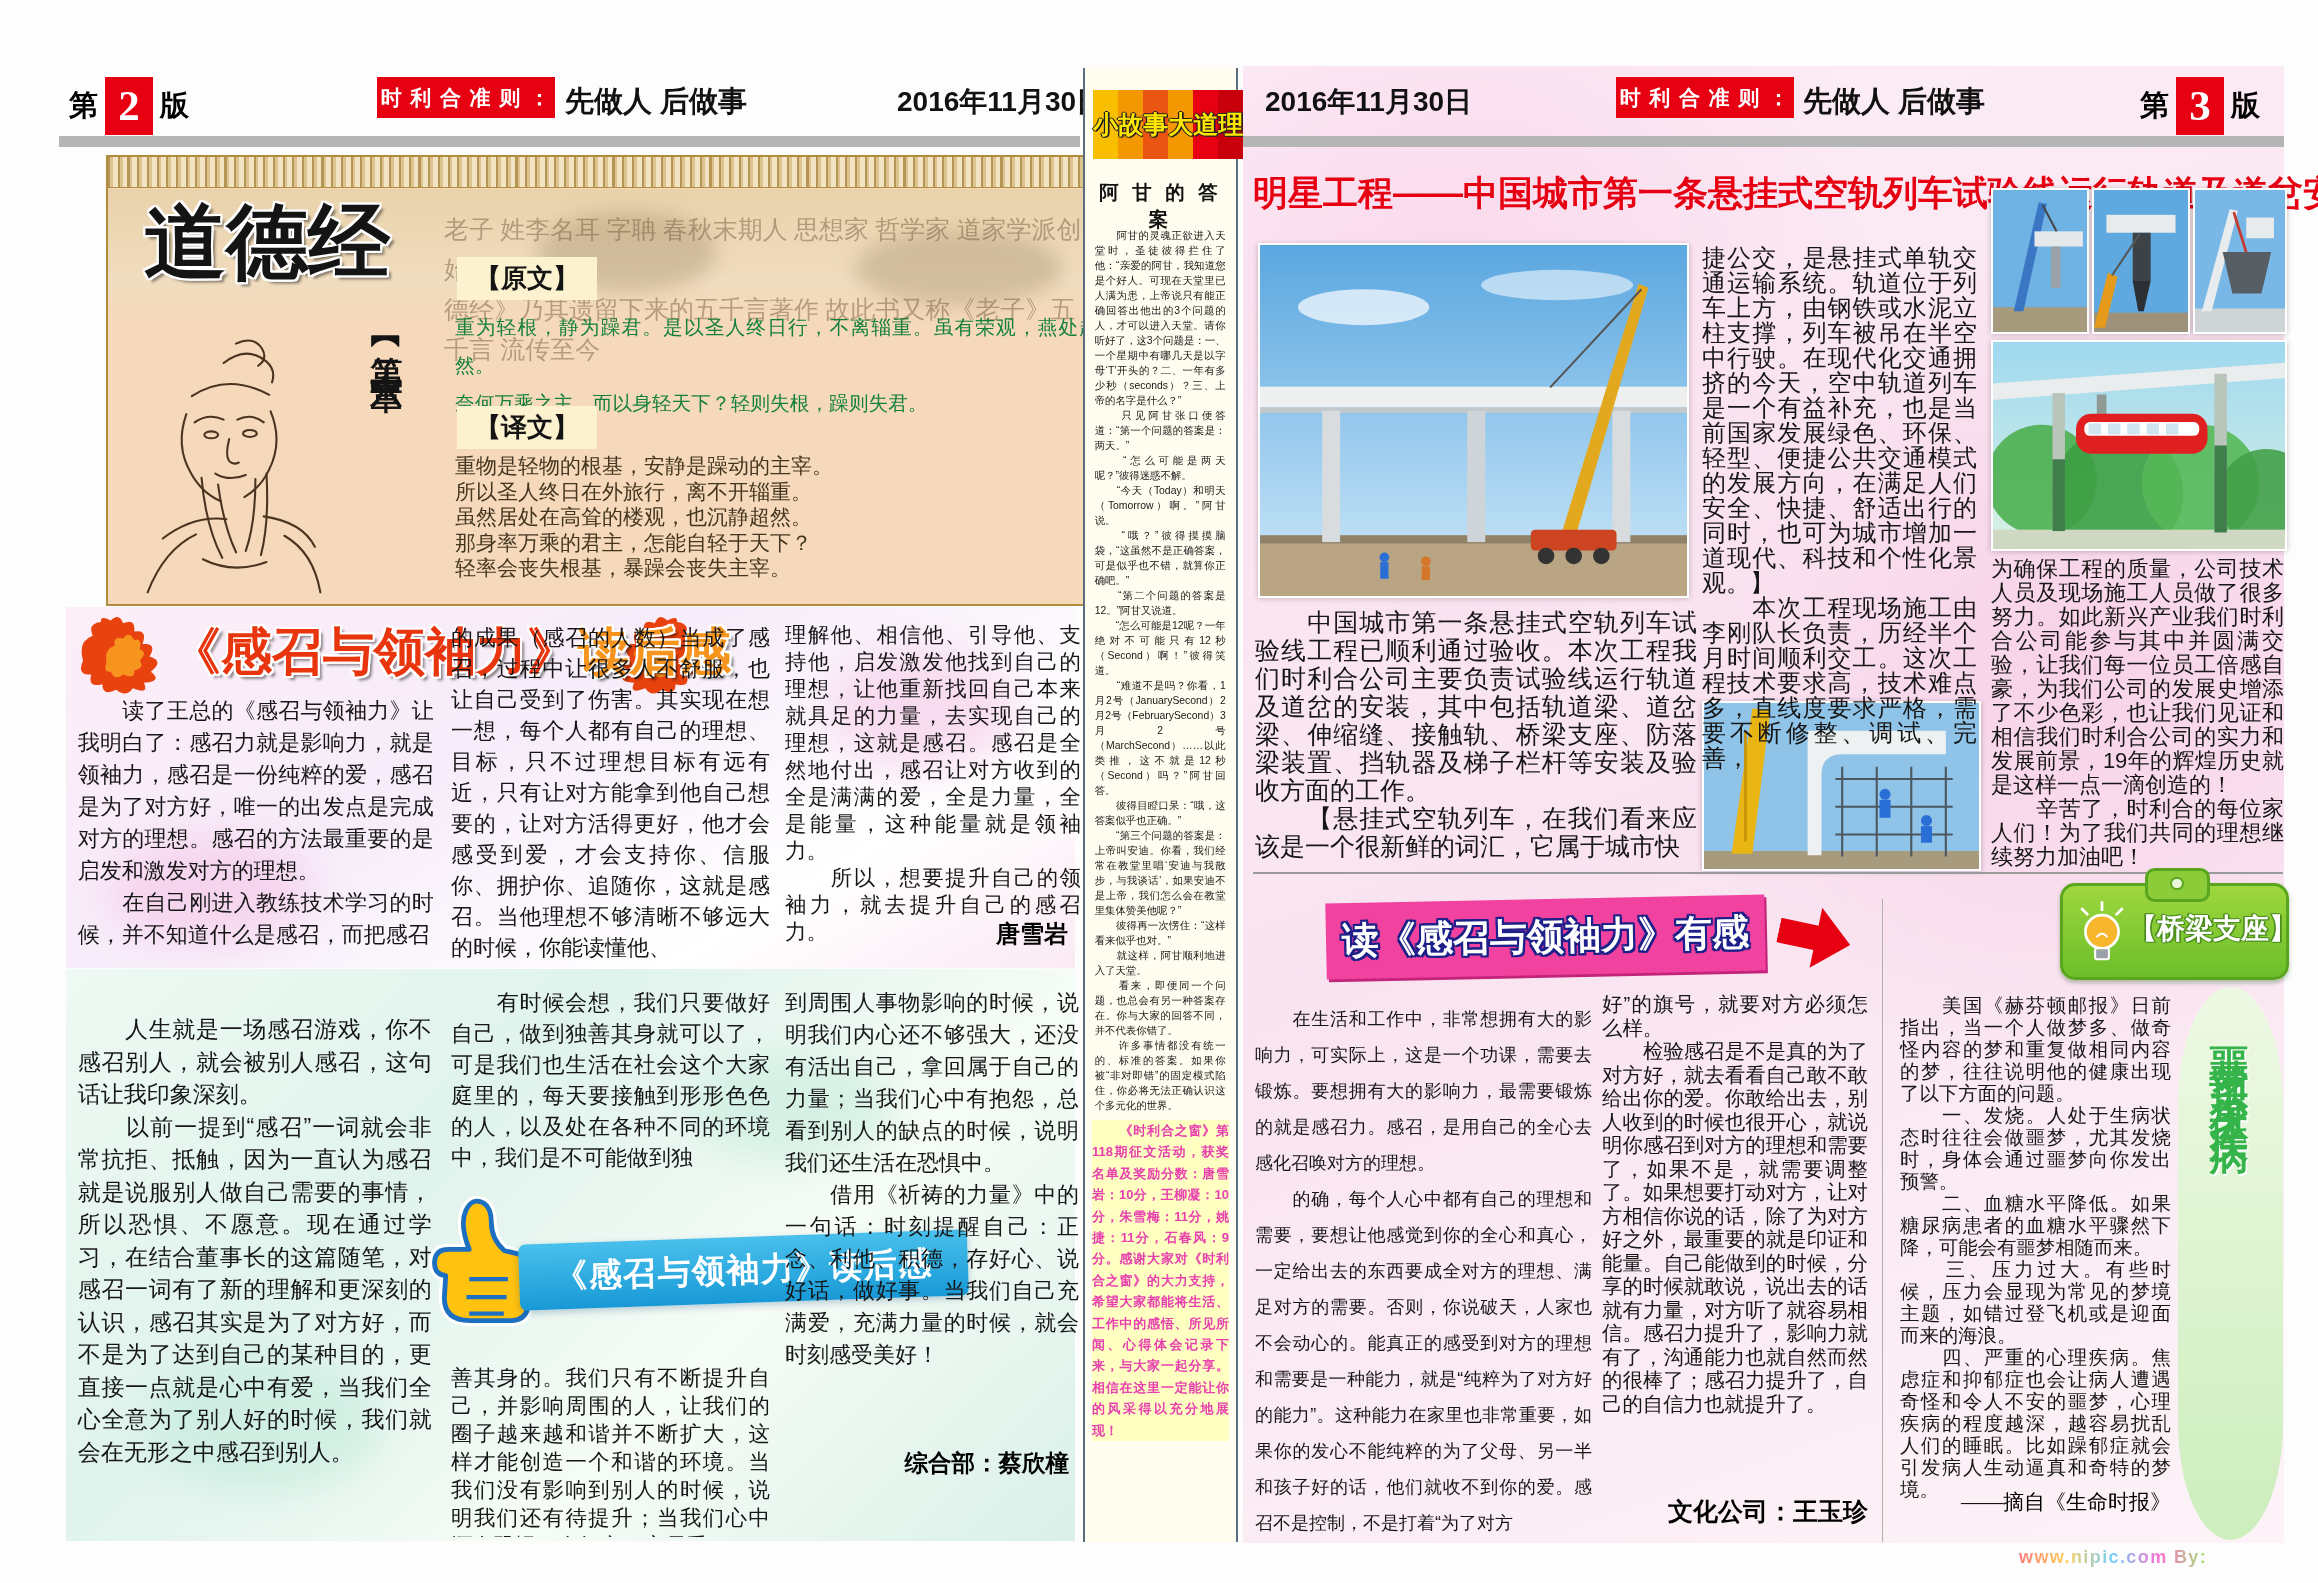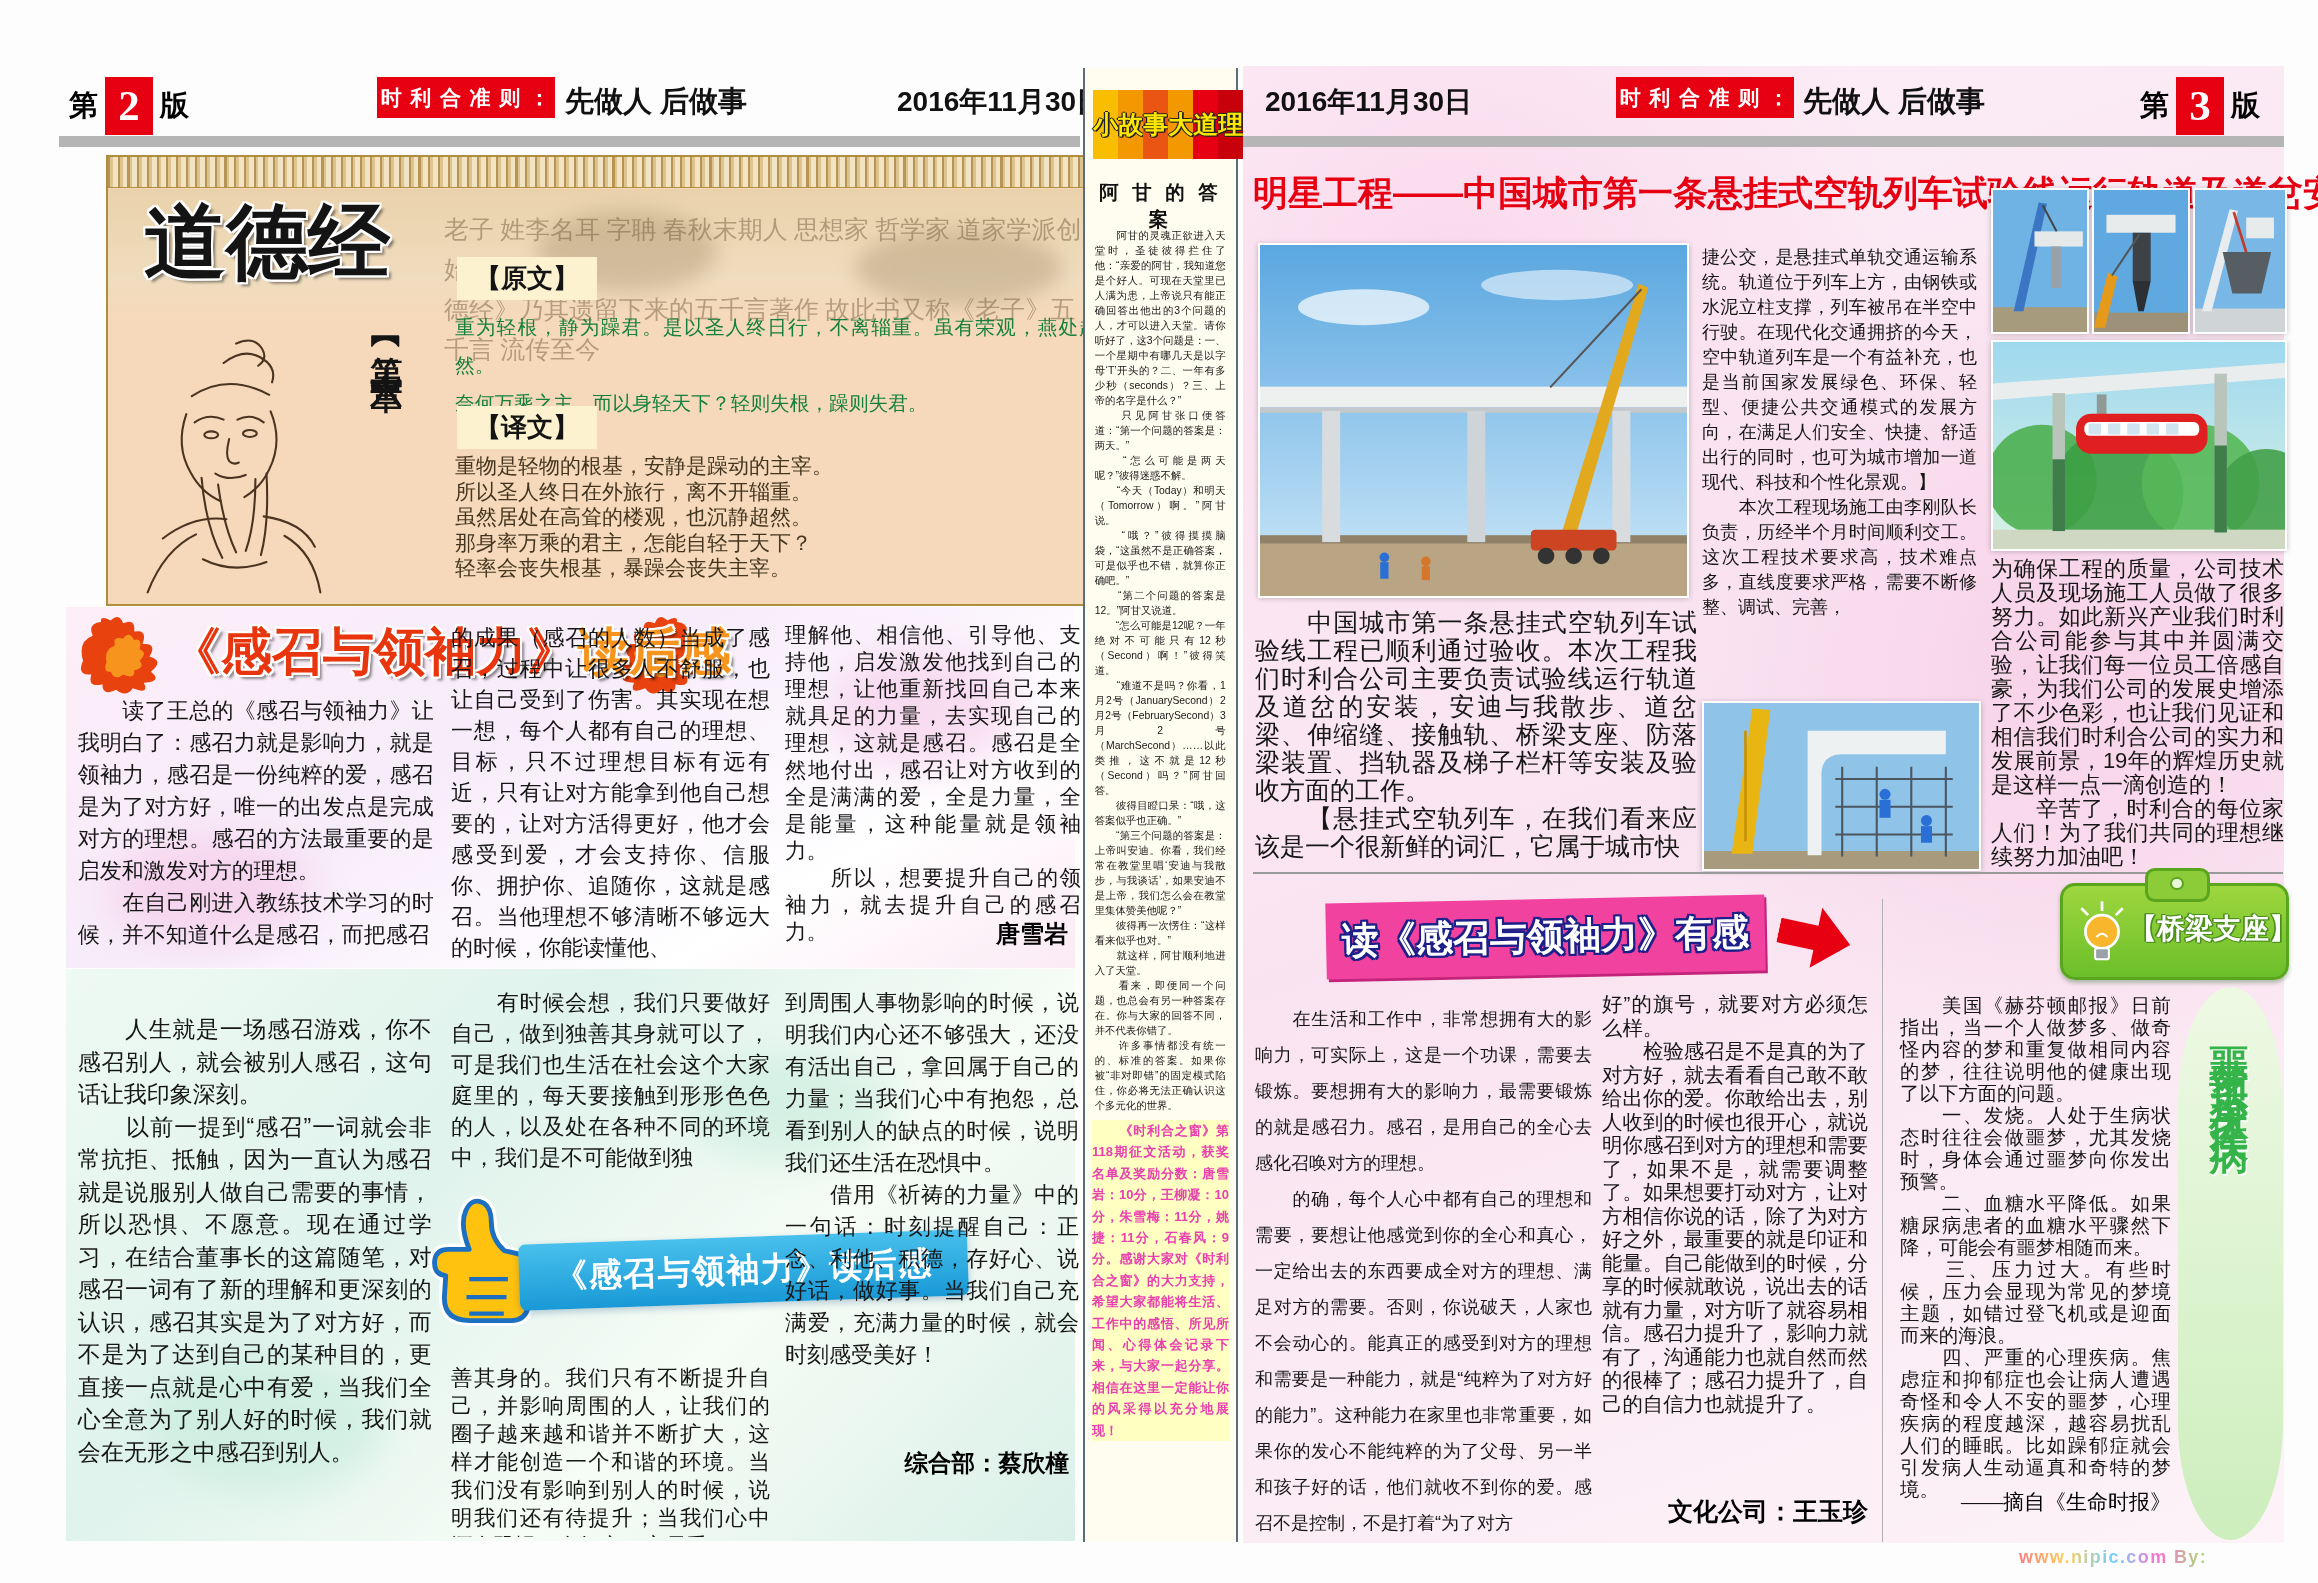--- a/index.html
+++ b/index.html
@@ -90,21 +90,21 @@
   #r-motto-box{left:1616px;top:77px;width:178px;height:41px;line-height:41px;background:#e60012;color:#fff;
                font-size:21px;font-weight:bold;text-align:center;letter-spacing:1.4px;}
   #r-motto-text{left:1803px;top:82px;font-size:29px;font-weight:bold;color:#111;}
   #r-header-label{left:2140px;top:77px;display:flex;align-items:center;gap:7px;font-size:29px;font-weight:bold;}
   #r-header-label .pgbox{width:48px;height:58px;line-height:58px;font-size:43px;}
   #r-graybar{left:1243px;top:136px;width:1041px;height:11px;}
   #r-headline{left:1253px;top:170px;width:1031px;font-size:35px;font-weight:bold;color:#e60012;white-space:nowrap;}
 
   .photo{border:2.8px solid #fff;box-shadow:0 1.4px 5.5px rgba(0,0,0,.25);}
   #r-t1{left:1255px;top:608px;width:442px;font-size:25px;line-height:28px;}
-  #r-t2{left:1702px;top:245px;width:275px;font-size:18px;line-height:25px;}
+  #r-t2{left:1702px;top:245px;width:275px;font-size:24px;line-height:25px;}
   #r-t3{left:1991px;top:557px;width:293px;font-size:22px;line-height:24px;}
   #r-div-h{left:1253px;top:872px;width:1030px;height:2.1px;background:#9a9a9a;}
 
   #r-banner{left:1326px;top:899px;width:439px;height:76px;transform:rotate(-1.2deg);background:#f0429e;
     color:#fff;font-size:37px;font-weight:bold;text-align:center;line-height:76px;box-shadow:2.1px 2.8px 0 #c2247a;}
   #r-arrow{left:1778px;top:901px;width:73px;height:73px;background:#e60012;transform:rotate(12deg);
     clip-path:polygon(0 33%,52% 33%,52% 8%,100% 50%,52% 92%,52% 67%,0 67%);}
   #rg-c1{left:1255px;top:1001px;width:337px;font-size:18px;line-height:36px;}
   #rg-c2{left:1602px;top:993px;width:266px;font-size:20.4px;line-height:23.5px;}
   #rg-sig{left:1611px;top:1495px;width:257px;text-align:right;font-size:25px;font-weight:bold;}
@@ -350,21 +350,21 @@
   <path d="M150,40 h200 v34 h-150 q-30,0 -30,30 v116 h-20 z" fill="#eef1f2"></path>
   <g stroke="#4b565e" stroke-width="3" fill="none">
     <path d="M190,110 h170 M190,150 h170 M190,190 h170 M200,92 v130 M250,92 v130 M300,92 v130 M350,92 v130"></path>
   </g>
   <circle cx="262" cy="132" r="8" fill="#2a6fd6"></circle>
     <rect x="254" y="140" width="16" height="26" fill="#2a6fd6"></rect>
   <circle cx="322" cy="170" r="8" fill="#2a6fd6"></circle>
     <rect x="314" y="178" width="16" height="24" fill="#2a6fd6"></rect>
 </svg>
 
-<div class="abs prose" id="r-t1">　　中国城市第一条悬挂式空轨列车试验线工程已顺利通过验收。本次工程我们时利合公司主要负责试验线运行轨道及道岔的安装，安迪与我散步、道岔梁、伸缩缝、接触轨、桥梁支座、防落梁装置、挡轨器及梯子栏杆等安装及验收方面的工作。
+<div class="abs prose" id="r-t1">　　中国城市第一条悬挂式空轨列车试验线工程已顺利通过验收。本次工程我们时利合公司主要负责试验线运行轨道及道岔的安装，其中包括轨道梁、道岔梁、伸缩缝、接触轨、桥梁支座、防落梁装置、挡轨器及梯子栏杆等安装及验收方面的工作。
 　　【悬挂式空轨列车，在我们看来应该是一个很新鲜的词汇，它属于城市快</div>
 <div class="abs prose" id="r-t2">捷公交，是悬挂式单轨交通运输系统。轨道位于列车上方，由钢铁或水泥立柱支撑，列车被吊在半空中行驶。在现代化交通拥挤的今天，空中轨道列车是一个有益补充，也是当前国家发展绿色、环保、轻型、便捷公共交通模式的发展方向，在满足人们安全、快捷、舒适出行的同时，也可为城市增加一道现代、科技和个性化景观。】
 　　本次工程现场施工由李刚队长负责，历经半个月时间顺利交工。这次工程技术要求高，技术难点多，直线度要求严格，需要不断修整、调试、完善，</div>
 <div class="abs prose" id="r-t3">为确保工程的质量，公司技术人员及现场施工人员做了很多努力。如此新兴产业我们时利合公司能参与其中并圆满交验，让我们每一位员工倍感自豪，为我们公司的发展史增添了不少色彩，也让我们见证和相信我们时利合公司的实力和发展前景，19年的辉煌历史就是这样一点一滴创造的！
 　　辛苦了，时利合的每位家人们！为了我们共同的理想继续努力加油吧！</div>
 <div class="abs" id="r-div-h"></div>
 
 <div class="abs outline-blue" id="r-banner">读《感召与领袖力》有感</div>
 <div class="abs" id="r-arrow"></div>
 <div class="abs prose" id="rg-c1">　　在生活和工作中，非常想拥有大的影响力，可实际上，这是一个功课，需要去锻炼。要想拥有大的影响力，最需要锻炼的就是感召力。感召，是用自己的全心去感化召唤对方的理想。

